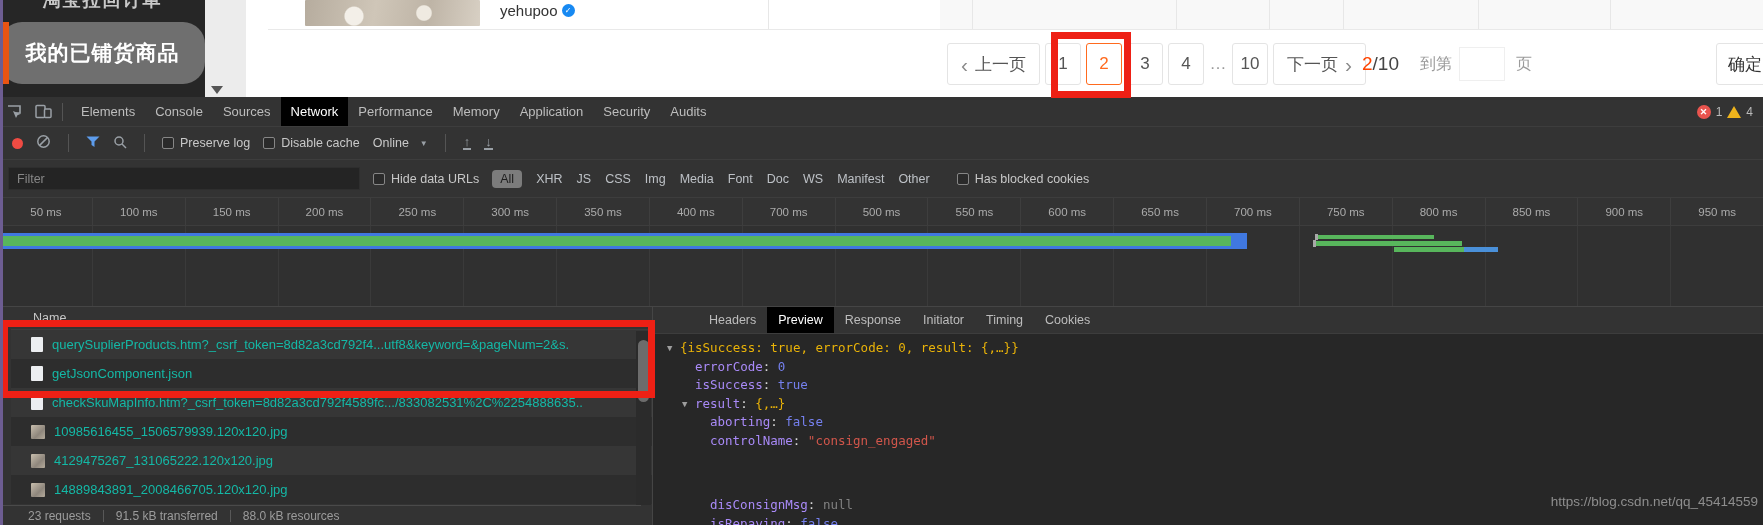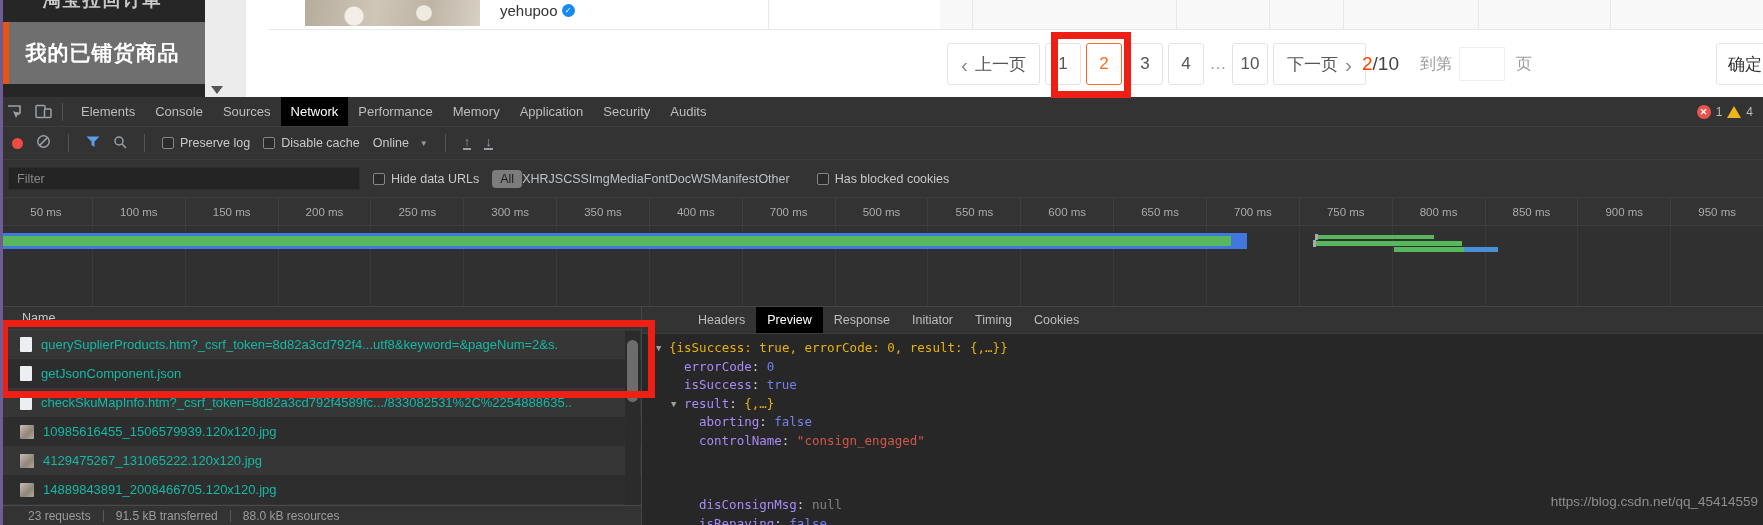--- a/index.html
+++ b/index.html
@@ -6,21 +6,21 @@
   html,body { width:1763px; height:525px; }
   #screen { position:relative; width:1763px; height:525px; background:#fff; overflow:hidden;
             font-family:"Liberation Sans",sans-serif; }
 
   
   .sidebar { position:absolute; left:0; top:0; width:205px; height:97px; background:#262626; overflow:hidden; }
   .sb-top-label { position:absolute; left:0; right:0; top:-12px; text-align:center;
                   font-weight:bold; font-size:18px; color:#c9c9c9; letter-spacing:2px; }
   .sb-active { position:absolute; left:0; top:22px; width:205px; height:62px; background:#6f6f6f;
                display:flex; align-items:center; justify-content:center;
-               color:#fff; font-size:21px; font-weight:bold; letter-spacing:1px; }
+               color:#fff; font-size:21px; font-weight:bold; letter-spacing:1px;border-radius:22px; }
   .sb-active::before { content:""; position:absolute; left:3px; top:0; bottom:0; width:6px; background:#e95413; }
   .scroll-strip { position:absolute; left:205px; top:0; width:41px; height:97px; background:#ececec; }
   .strip-arrow { position:absolute; left:6px; bottom:3px; width:0; height:0;
                  border-left:6px solid transparent; border-right:6px solid transparent; border-top:8px solid #555; }
 
   .top-fill { position:absolute; left:940px; top:0; width:823px; height:29px; background:#f8f8f8; }
   .vline { position:absolute; top:0; height:29px; width:1px; background:#e7e7e7; }
   .top-divider { position:absolute; left:268px; right:0; top:29px; height:1px; background:#e9e9e9; }
 
   .thumb { position:absolute; left:305px; top:0; width:175px; height:26px; border-radius:1px;
@@ -76,21 +76,21 @@
   .cb { width:12px; height:12px; border:1px solid #868686; background:#2a2a2a; border-radius:2px; flex:0 0 auto; }
   .cb-group { display:flex; align-items:center; gap:6px; }
   .caret { font-size:8px; color:#9aa0a6; margin-left:5px; }
   .hat { color:#9aa0a6; font-size:13px; border-bottom:2px solid #9aa0a6; line-height:12px; padding:0 1px; }
 
   .dt-filterbar { height:38px; display:flex; align-items:center; gap:13px; padding-left:8px;
                   border-bottom:1px solid #3d3d3d; }
   .ft-input { width:352px; height:23px; background:#242424; border:1px solid #2e2e2e; color:#eab308;
               padding:0 8px; font-size:12.5px; font-family:"Liberation Sans",sans-serif; }
   .ft-input::placeholder { color:#878787; }
-  .ft-types { display:flex; align-items:center; }
+  .ft-types { display:flex; align-items:center; gap:14px; }
   .ft-type { color:#bdc1c6; }
   .ft-type.active { background:#7c7c7c; color:#1d1d1d; border-radius:4px; padding:2px 8px; }
   .blocked-group { margin-left:14px; }
 
   .dt-timeline { height:28px; display:flex; border-bottom:1px solid #3d3d3d; }
   .tl-cell { flex:1; border-right:1px solid #3e3e3e; display:flex; align-items:center; justify-content:center;
              color:#ababab; font-size:11.5px; white-space:nowrap; }
   .tl-cell:last-child { border-right:none; }
 
   .dt-overview { position:relative; height:81px; background:#303030; border-bottom:1px solid #454545; }
@@ -101,21 +101,21 @@
   .bar-main-blue  { left:2px; top:7px;  width:1245px; height:16px; background:#4078e0; }
   .bar-main-green { left:2px; top:10px; width:1229px; height:10px; background:#58b65c; }
   .bar-a { left:1318px; top:9px;  width:116px; height:4px; background:#58b65c; }
   .bar-b { left:1316px; top:15px; width:146px; height:5px; background:#58b65c; }
   .bar-c { left:1394px; top:21px; width:104px; height:5px; background:#58b65c; }
   .bar-c::after { content:""; position:absolute; right:0; top:0; width:34px; height:5px; background:#4a90d9; }
   .bar-cap { position:absolute; width:3px; background:#a8a8a8; }
   .cap-a { left:1315px; top:8px; height:6px; } .cap-b { left:1313px; top:14px; height:7px; }
 
   .dt-main { position:relative; height:218px; display:flex; }
-  .name-col { width:641px; position:relative; background:#333; overflow:hidden; }
+  .name-col { width:641px; position:relative; background:#333; overflow:hidden;margin-left:11px; }
   .nc-header { height:23px; line-height:23px; padding-left:22px; color:#c8c8c8; border-bottom:1px solid #3d3d3d; }
   .req-row { height:29px; display:flex; align-items:center; gap:9px; padding-left:20px; background:#363636;
              overflow:hidden; white-space:nowrap; }
   .req-row.alt { background:#2d2d2d; }
   .req-icon { flex:0 0 auto; }
   .ic-document { width:12px; height:15px; background:#eceef1; border-radius:1px; }
   .ic-image { width:14px; height:14px; border-radius:1px;
               background:linear-gradient(135deg,#c9bfae,#8e867c 60%,#b5ab9c); }
   .req-name { font-size:13px; color:#14b8a6; overflow:hidden; }
   .nc-scrollbar { position:absolute; right:1px; top:24px; width:15px; height:174px; background:#2b2b2b; z-index:5; }

